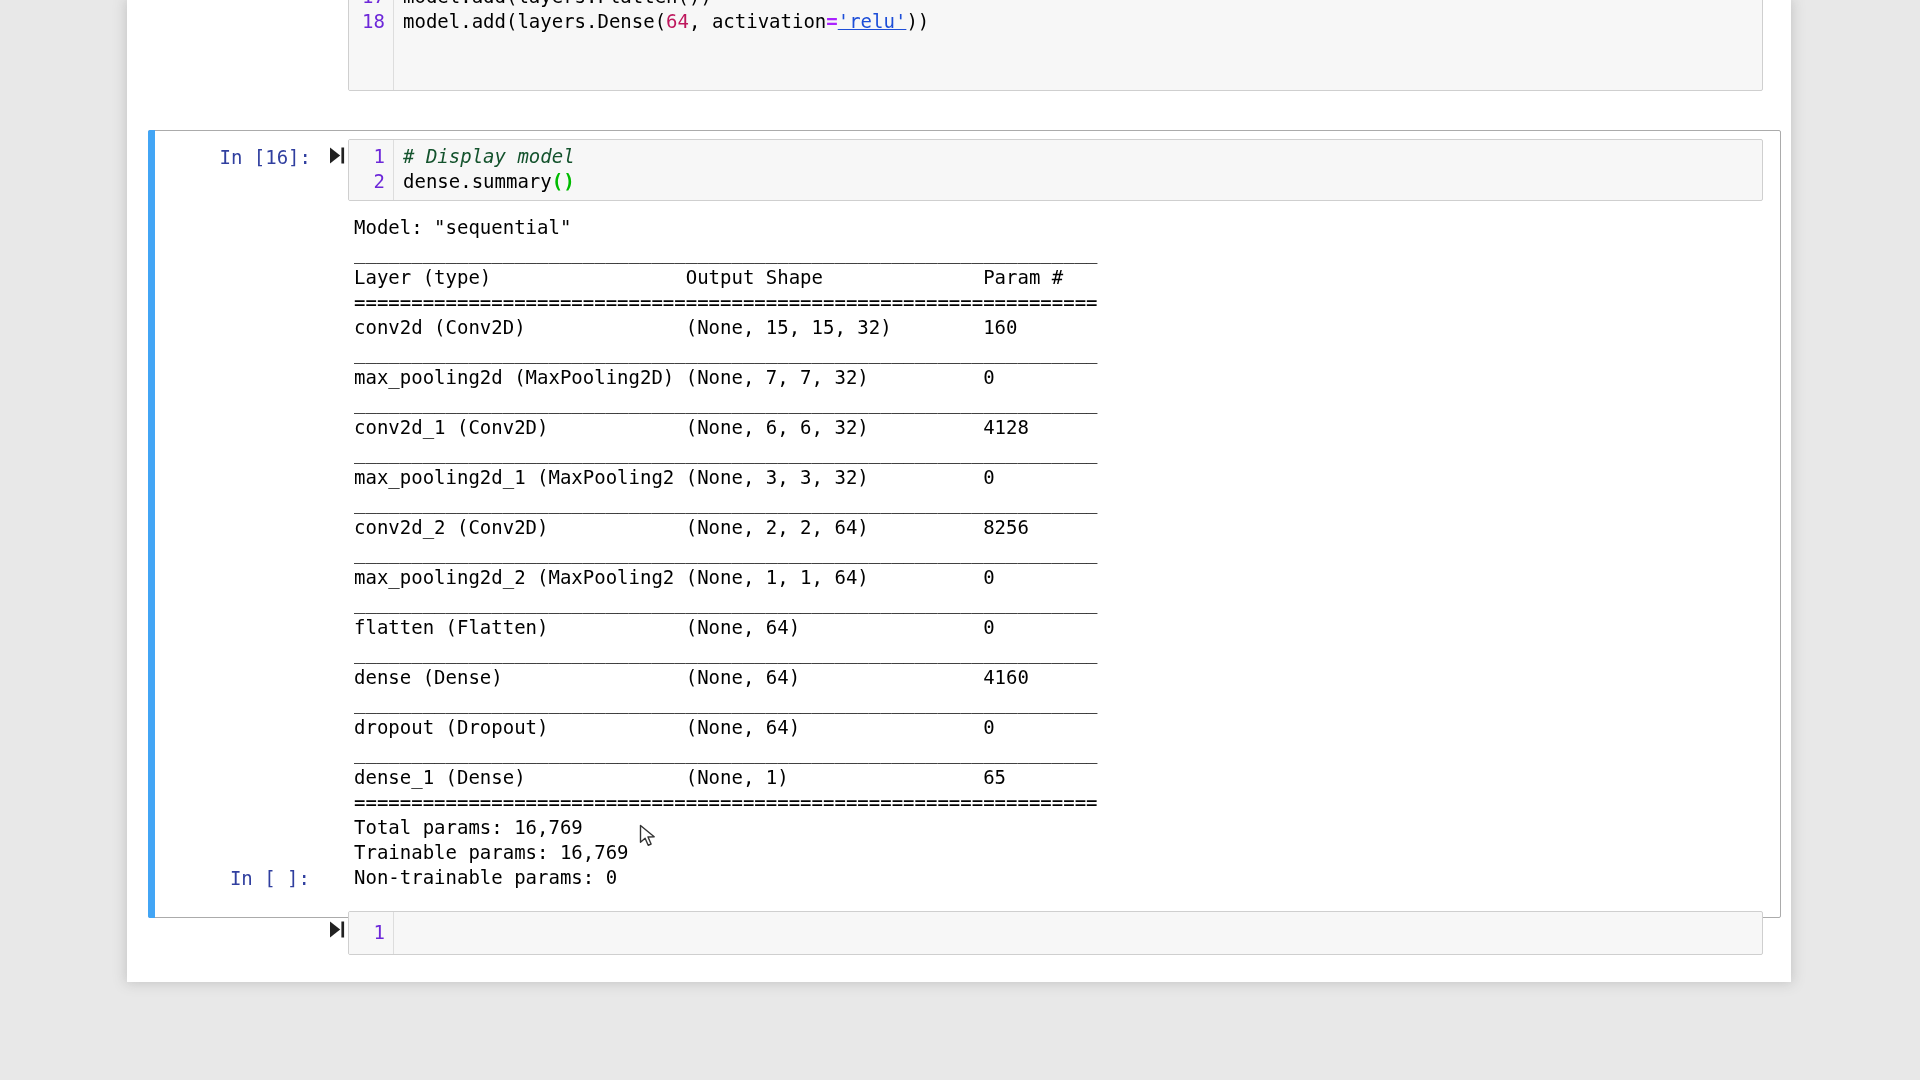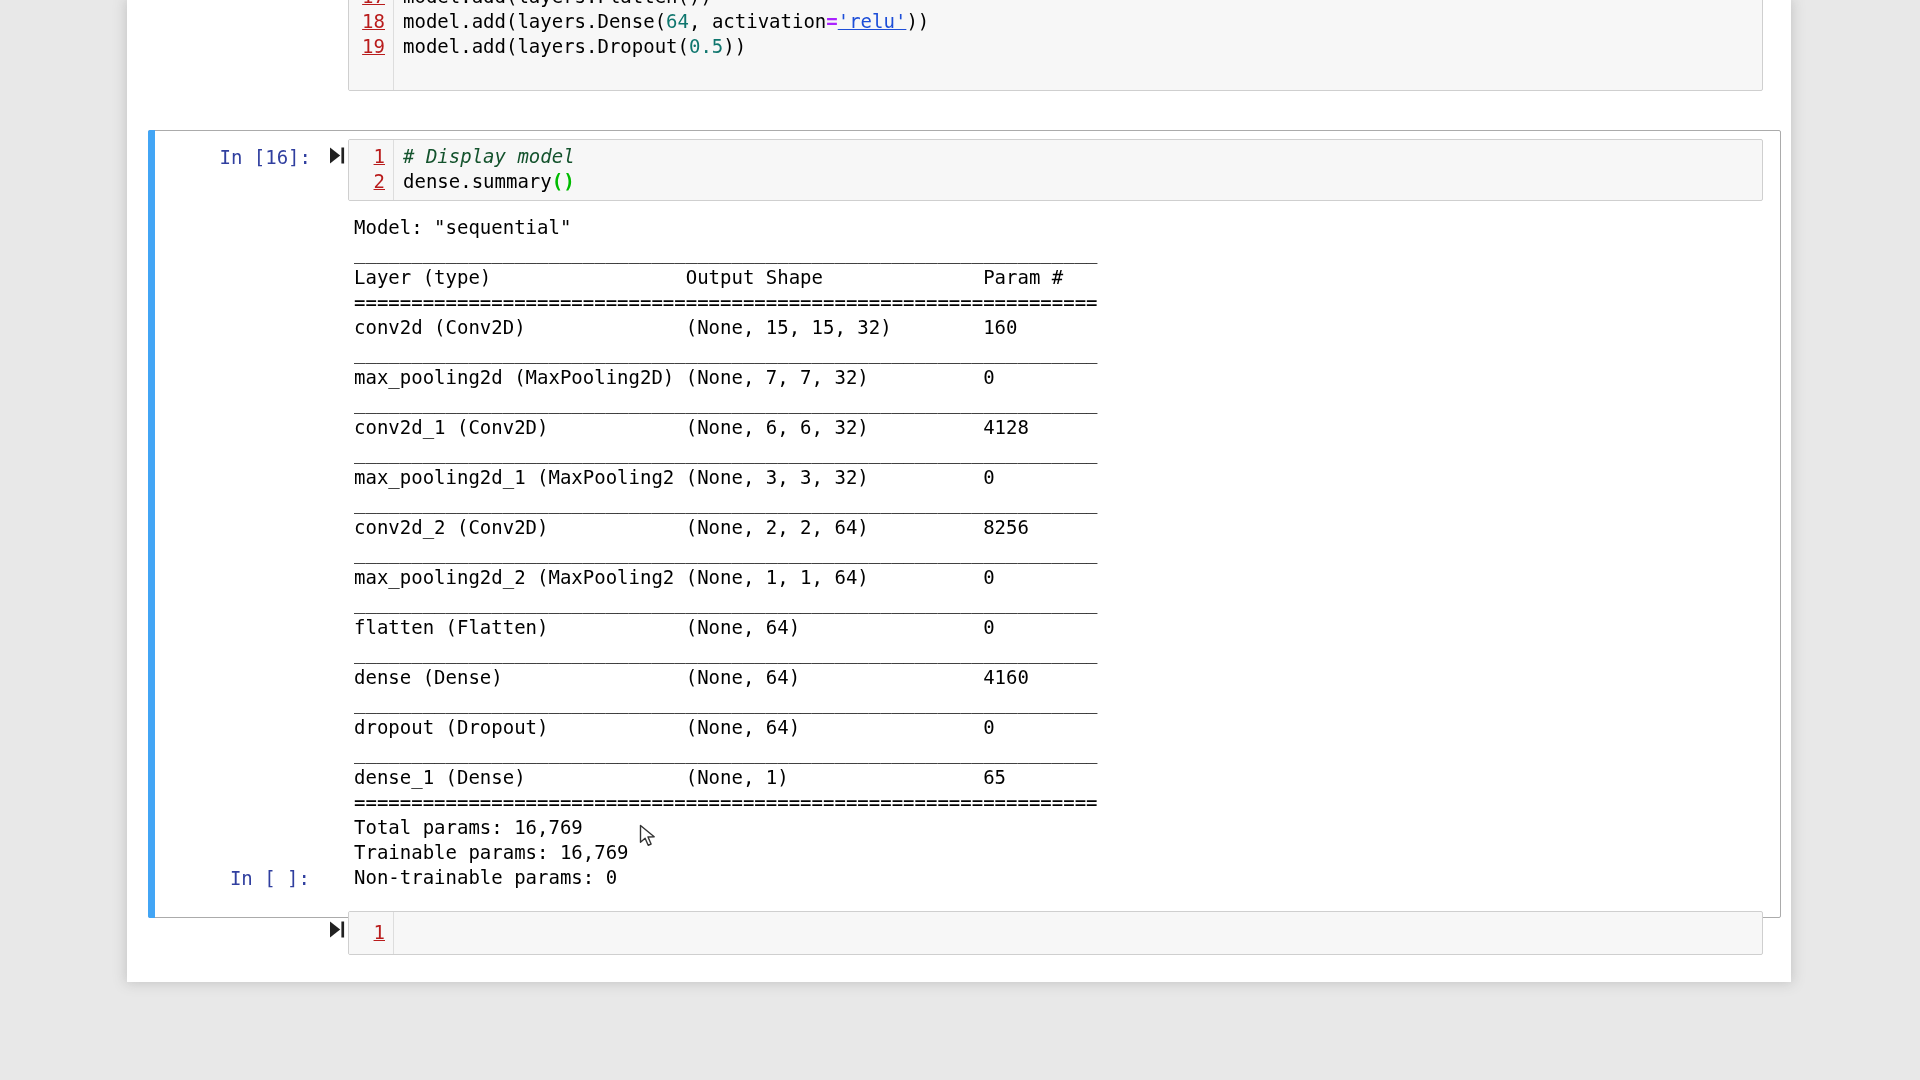--- a/index.html
+++ b/index.html
@@ -15,24 +15,24 @@
   .input-area {
     position:absolute; background:#f7f7f7;
     border:1px solid #cfcfcf; border-radius:2px; overflow:hidden;
   }
   .gutter {
     position:absolute; left:0; top:0; bottom:0; width:44px;
     background:#f7f7f7; border-right:1px solid #dddddd;
   }
   .code-lines { position:relative; }
   .code-line { position:relative; height:25px; line-height:25px; font-size:19px; white-space:pre; }
-  .lineno { position:absolute; left:0; top:0; width:36px; text-align:right; color:#b91c1c;text-decoration:underline; }
+  .lineno { position:absolute; left:0; top:0; width:36px; text-align:right; color:#6d28d9; }
   .code-text { position:absolute; left:54px; top:0; color:#000000; }
   .tok-c { color:#14532d; font-style:italic; }
-  .tok-n { color:#0f766e; }
+  .tok-n { color:#be185d; }
   .tok-s { color:#1d4ed8;text-decoration:underline; }
   .tok-o { color:#aa22ff; font-weight:bold; }
   .tok-b { color:#00bb00; font-weight:bold; }
 
   .top-box  { left:221px; top:-17px; width:1413px; height:106px; }
 
   .cell16 {
     position:absolute; left:21px; top:103px; width:1631px; height:786px;
     border:1px solid #ababab; border-radius:2px; background:#ffffff;margin-top:27px;
   }
@@ -64,21 +64,20 @@
 <body>
 
 <div class="container">
 
   <div class="cell-top">
     <div class="input-area top-box">
       <div class="gutter"></div>
       <div class="code-lines">
           <div class="code-line"><span class="lineno">17</span><span class="code-text"><span>model.add(layers.Flatten())</span></span></div>
           <div class="code-line"><span class="lineno">18</span><span class="code-text"><span>model.add(layers.Dense(</span><span class="tok-n">64</span><span>, activation</span><span class="tok-o">=</span><span class="tok-s">'relu'</span><span>))</span></span></div>
-          <div class="code-line"><span class="lineno">19</span><span class="code-text"><span>model.add(layers.Dropout(</span><span class="tok-n">0.5</span><span>))</span></span></div>
         </div>
     </div>
   </div>
 
   <div class="cell16">
     <div class="blue-bar"></div>
     <div class="prompt prompt16">In [16]:</div>
     <svg class="run-icon icon16" viewBox="0 0 15 17">
       <polygon points="0,0.5 10.2,8.5 0,16.5" fill="#212121"></polygon>
       <rect x="11.4" y="0.5" width="2.7" height="16" fill="#212121"></rect>

